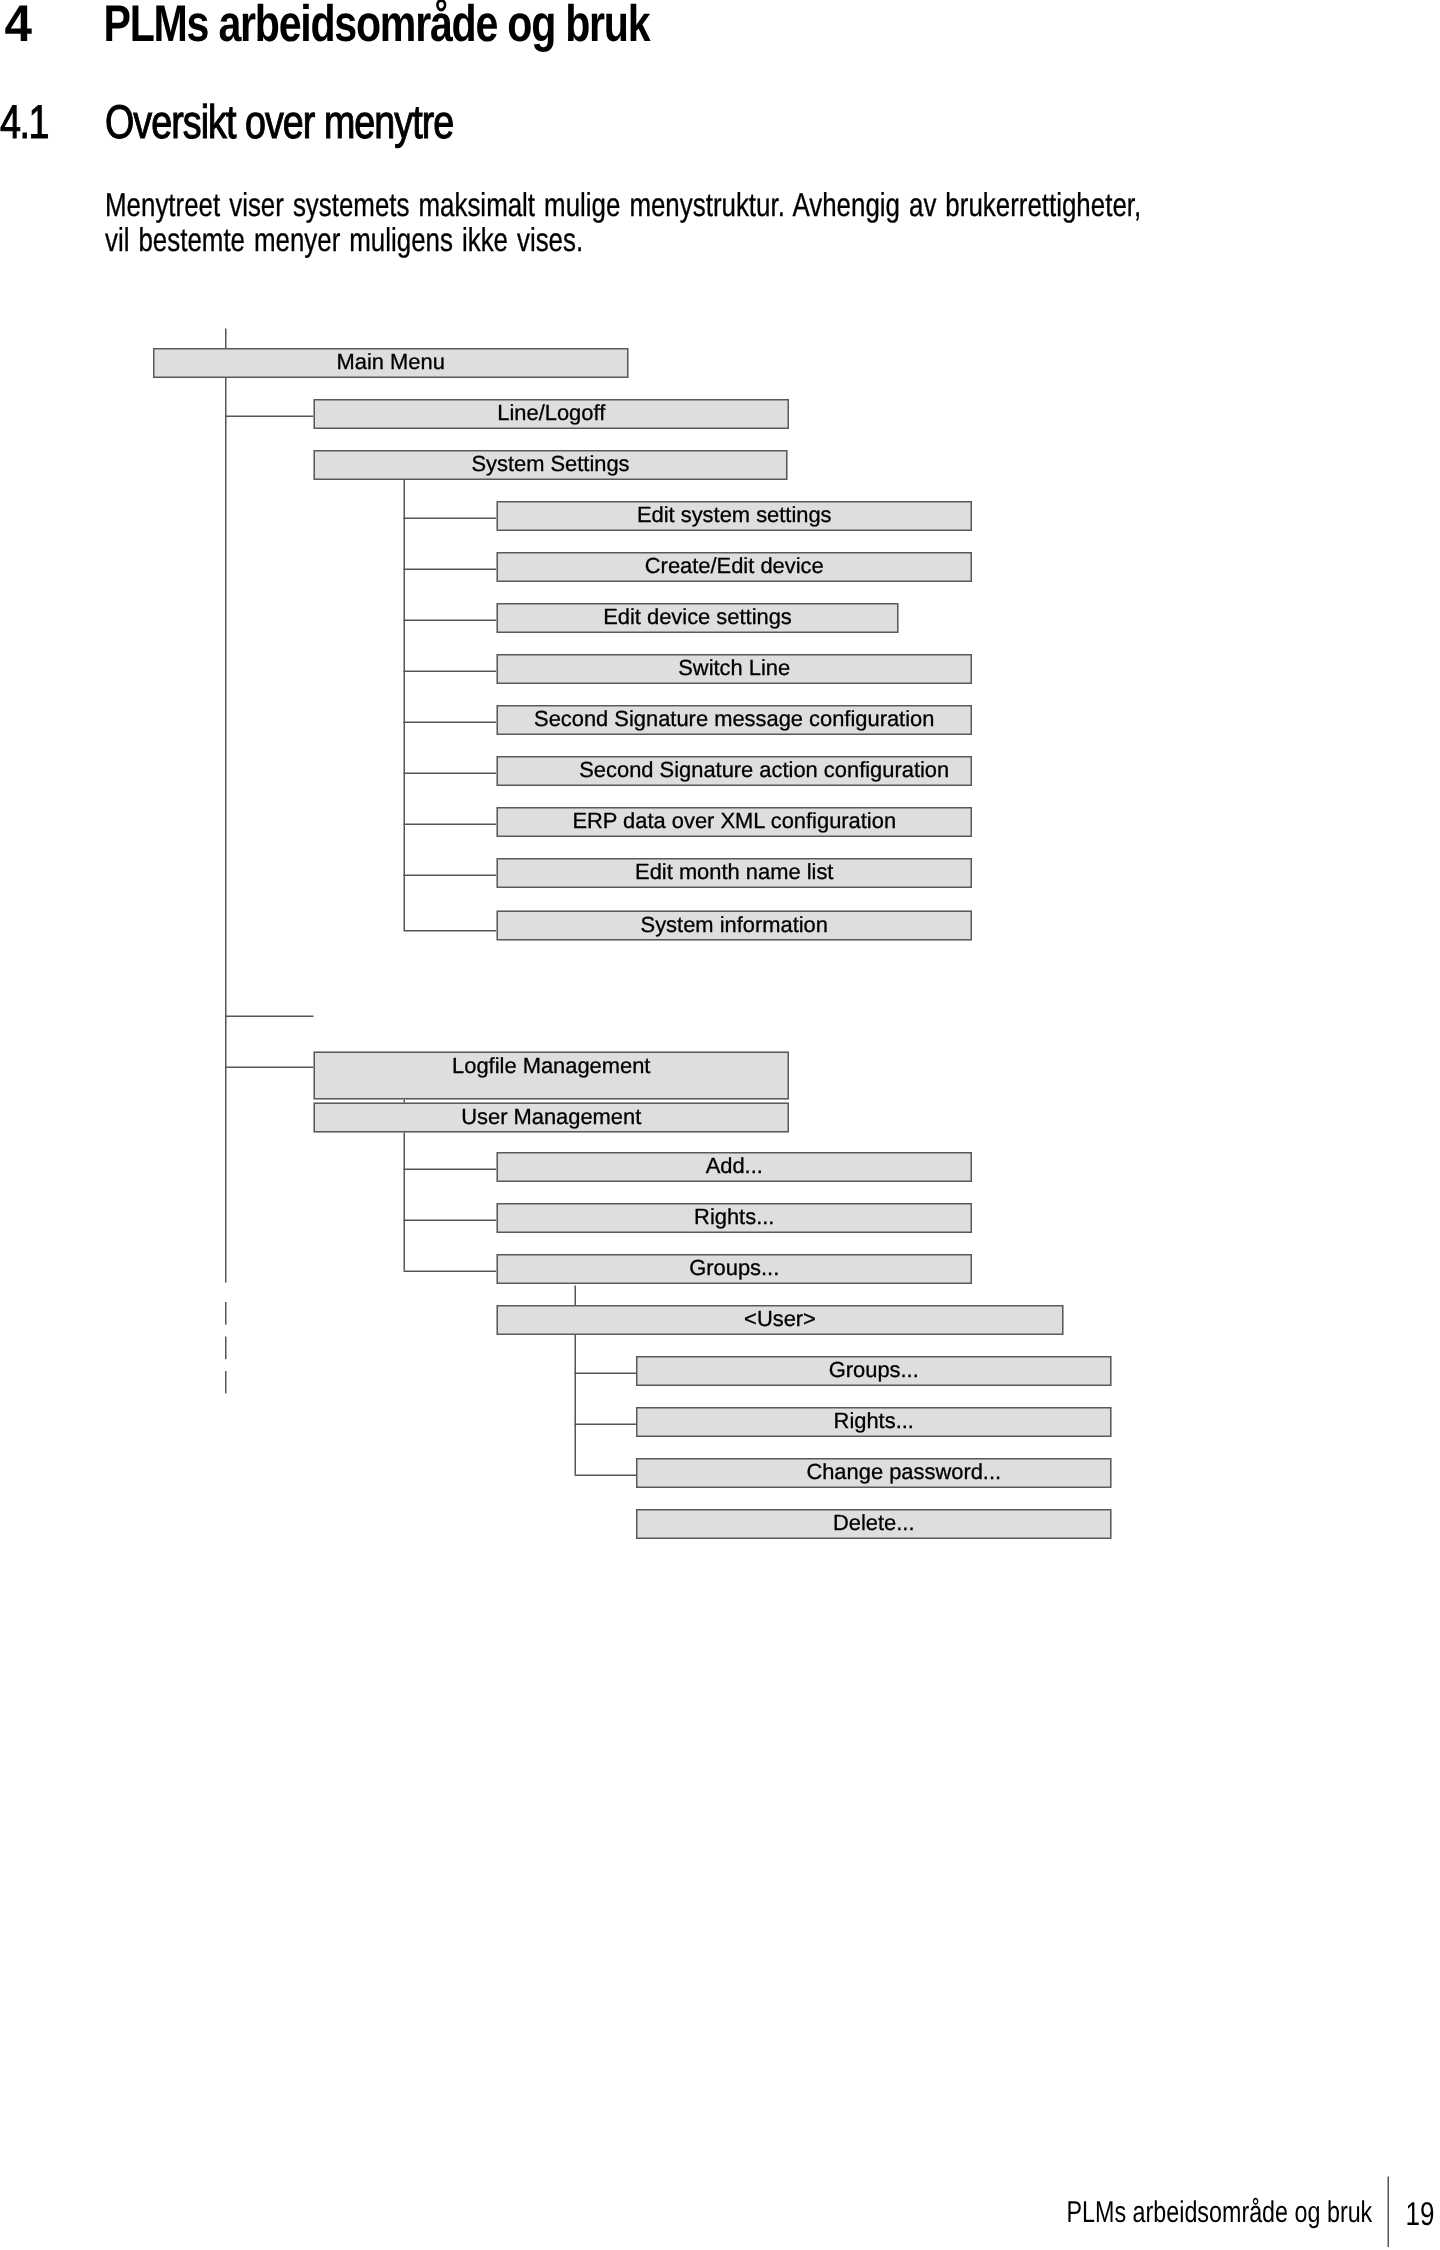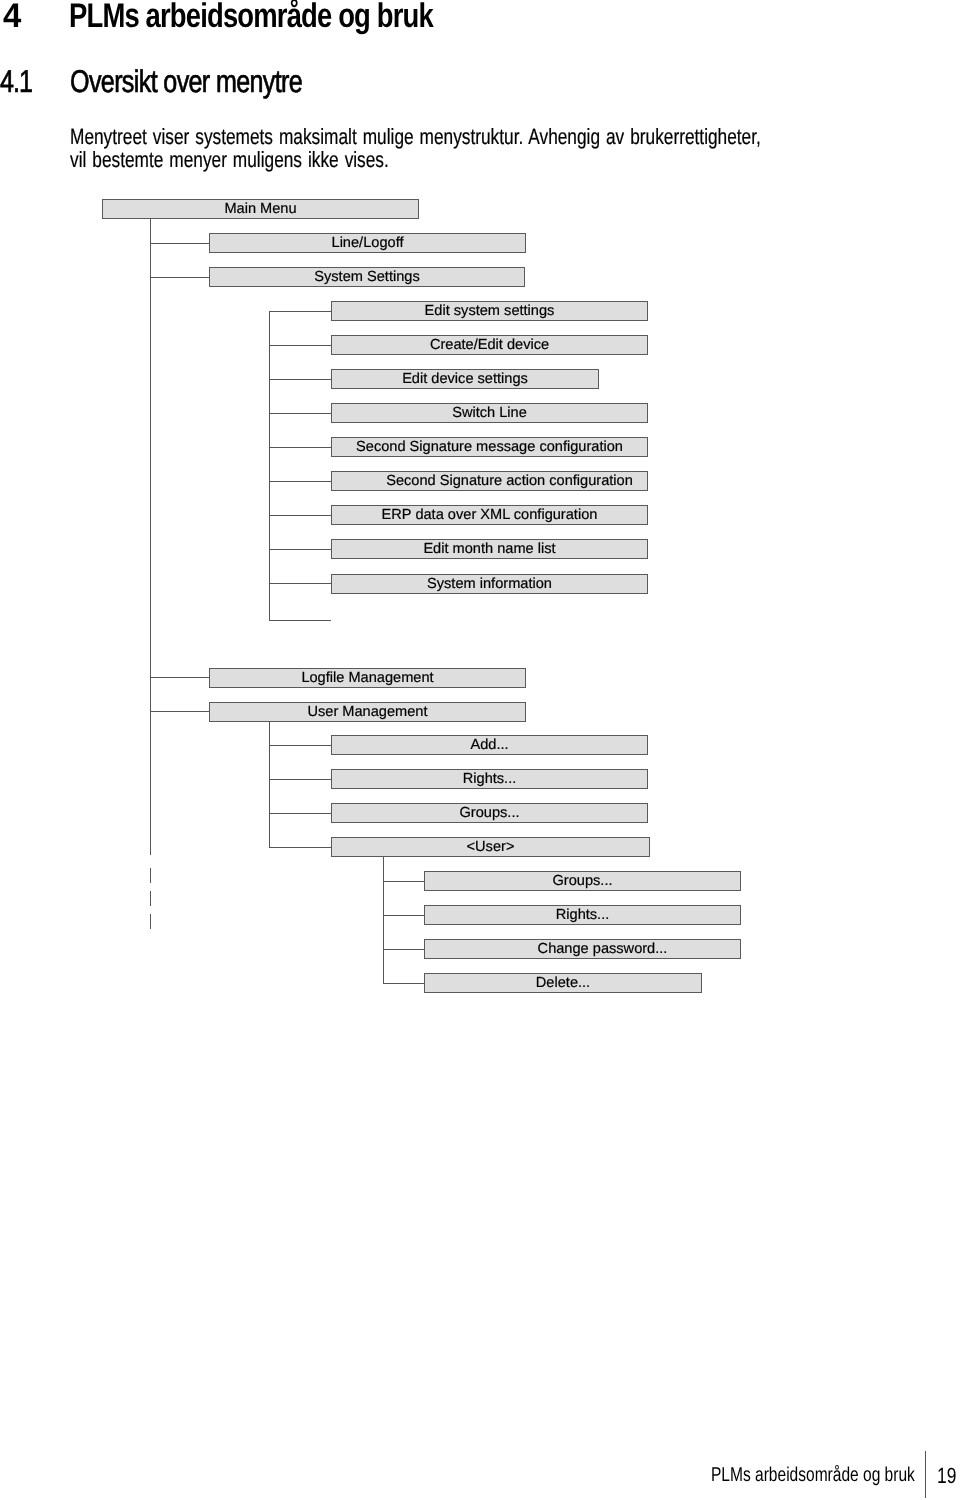--- a/index.html
+++ b/index.html
@@ -19,21 +19,21 @@
 
   .h2{position:absolute;left:0;top:0;font-size:31.4px;font-weight:normal;line-height:31.4px;-webkit-text-stroke:0.7px #000;}
   .h2 .num{position:absolute;left:0.2px;top:65.6px;letter-spacing:-1.2px;transform:scaleX(0.80);transform-origin:0 0;}
   .h2 .txt{position:absolute;left:69.5px;top:65.6px;white-space:nowrap;letter-spacing:-0.8px;transform:scaleX(0.80);transform-origin:0 0;}
 
   .intro{position:absolute;left:70.3px;top:125px;width:880px;font-size:22px;line-height:23.3px;-webkit-text-stroke:0.22px #000;
     margin:0;text-align:justify;word-spacing:1.5px;transform:scaleX(0.785);transform-origin:0 0;}
 
   
   .tree{position:absolute;left:0;top:0;width:960px;height:1100px;}
-  .node{position:absolute;height:20px;box-sizing:border-box;background:#dedede;border:1px solid #5a5a5a;}
+  .node{position:absolute;height:20px;box-sizing:border-box;background:#dedede;border:1px solid #5a5a5a;margin-top:33px;}
   .node span{display:block;text-align:center;font-size:14.6px;line-height:18px;color:#000;-webkit-text-stroke:0.2px #000;}
   .vline{position:absolute;width:1px;background:#555;}
   .hline{position:absolute;height:1px;background:#555;}
   .dashline{position:absolute;width:1px;
     background-image:linear-gradient(to bottom,#555555 0,#555555 15px,rgba(0,0,0,0) 15px,rgba(0,0,0,0) 23px);
     background-size:1px 23px;background-repeat:repeat-y;}
 
   
   .footer{position:absolute;left:0;top:0;width:960px;height:1500px;}
   .ftxt{position:absolute;left:710.5px;top:1464.8px;font-size:20px;line-height:20px;white-space:nowrap;
@@ -116,48 +116,48 @@
       </div>
       <div class="node" style="left: 331px; top: 505px; width: 317px; height: 20px;">
         <span>ERP data over XML configuration</span>
       </div>
       <div class="node" style="left: 331px; top: 573.5px; width: 317px; height: 20px;">
         <span>System information</span>
       </div>
       <div class="node" style="left: 331px; top: 539px; width: 317px; height: 20px;">
         <span>Edit month name list</span>
       </div>
-      <div class="node" style="left: 209px; top: 667.6px; width: 317px; height: 20px;">
+      <div class="node" style="left: 209px; top: 667.6px; width: 317px; height: 32px;">
         <span>Logfile Management</span>
       </div>
       <div class="node" style="left: 209px; top: 701.6px; width: 317px; height: 20px;">
         <span>User Management</span>
       </div>
       <div class="node" style="left: 331px; top: 735.3px; width: 317px; height: 20px;">
         <span>Add...</span>
       </div>
       <div class="node" style="left: 331px; top: 769.3px; width: 317px; height: 20px;">
         <span>Rights...</span>
       </div>
       <div class="node" style="left: 331px; top: 803.3px; width: 317px; height: 20px;">
         <span>Groups...</span>
       </div>
-      <div class="node" style="left: 331px; top: 837.3px; width: 319px; height: 20px;">
+      <div class="node" style="left: 331px; top: 837.3px; width: 378px; height: 20px;">
         <span>&lt;User&gt;</span>
       </div>
       <div class="node" style="left: 424px; top: 871.2px; width: 317px; height: 20px;">
         <span>Groups...</span>
       </div>
       <div class="node" style="left: 424px; top: 905.2px; width: 317px; height: 20px;">
         <span>Rights...</span>
       </div>
       <div class="node" style="left: 424px; top: 939.2px; width: 317px; height: 20px; padding-left: 40px;">
         <span>Change password...</span>
       </div>
-      <div class="node" style="left: 424px; top: 973.2px; width: 278px; height: 20px;">
+      <div class="node" style="left: 424px; top: 973.2px; width: 317px; height: 20px;">
         <span>Delete...</span>
       </div>
     </div>
 
   <div class="footer">
     <span class="ftxt">PLMs arbeidsområde og bruk</span>
   </div>
   <div class="frule"></div>
   <div class="fnum">19</div>
 

